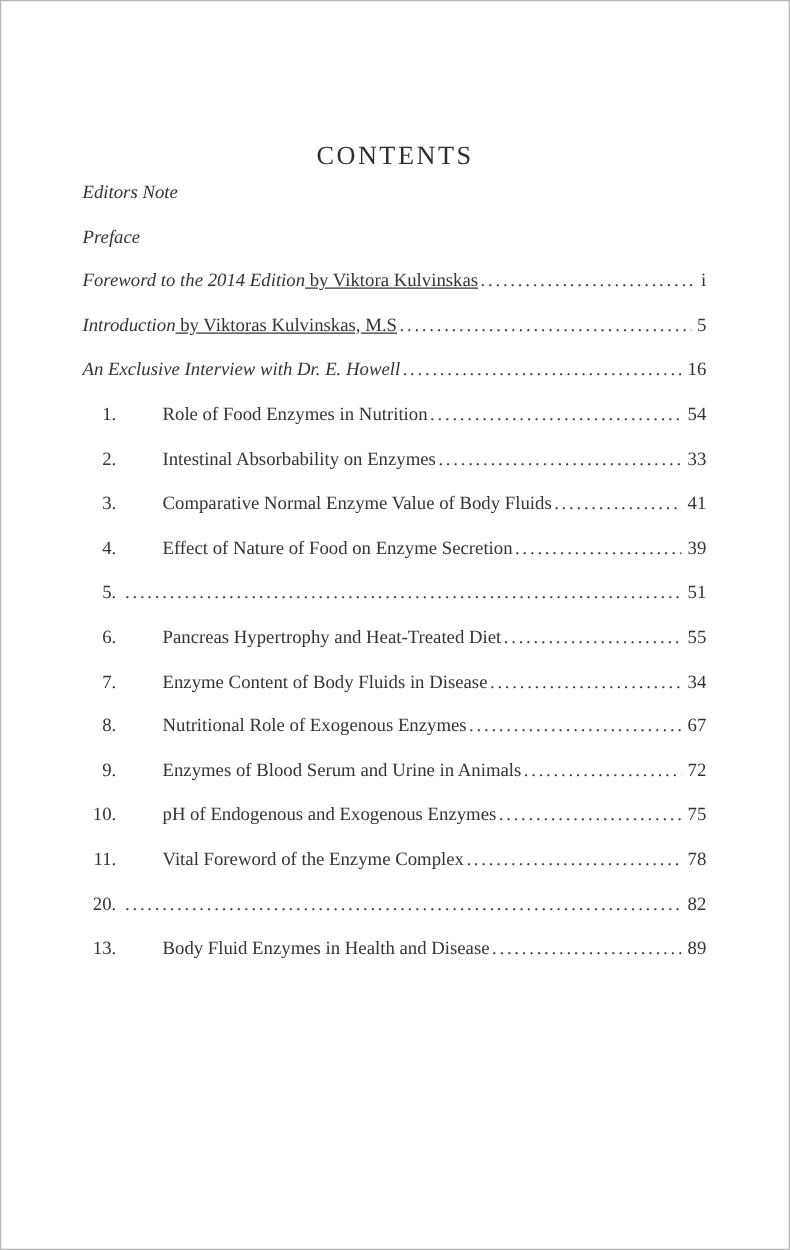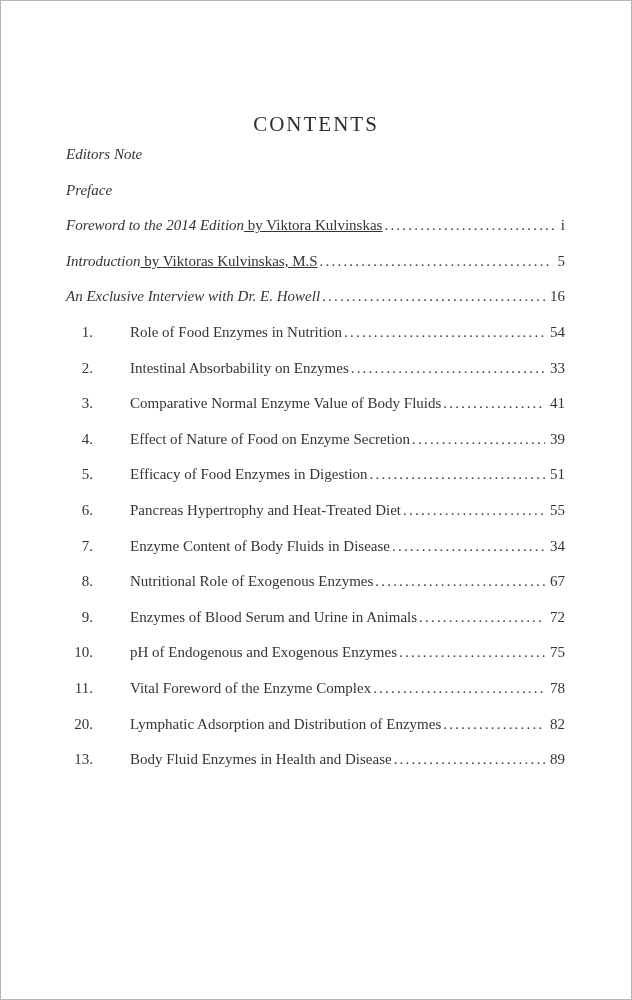--- a/index.html
+++ b/index.html
@@ -120,21 +120,20 @@
 
     <div class="row chapter">
       <span class="num">4.</span>
       <span class="ch-title">Effect of Nature of Food on Enzyme Secretion</span>
       <span class="dots"></span>
       <span class="pg">39</span>
     </div>
 
     <div class="row chapter">
       <span class="num">5.</span>
-      <span class="ch-title">Efficacy of Food Enzymes in Digestion</span>
       <span class="dots"></span>
       <span class="pg">51</span>
     </div>
 
     <div class="row chapter">
       <span class="num">6.</span>
       <span class="ch-title">Pancreas Hypertrophy and Heat-Treated Diet</span>
       <span class="dots"></span>
       <span class="pg">55</span>
     </div>
@@ -169,21 +168,20 @@
 
     <div class="row chapter">
       <span class="num">11.</span>
       <span class="ch-title">Vital Foreword of the Enzyme Complex</span>
       <span class="dots"></span>
       <span class="pg">78</span>
     </div>
 
     <div class="row chapter">
       <span class="num">20.</span>
-      <span class="ch-title">Lymphatic Adsorption and Distribution of Enzymes</span>
       <span class="dots"></span>
       <span class="pg">82</span>
     </div>
 
     <div class="row chapter">
       <span class="num">13.</span>
       <span class="ch-title">Body Fluid Enzymes in Health and Disease</span>
       <span class="dots"></span>
       <span class="pg">89</span>
     </div>

